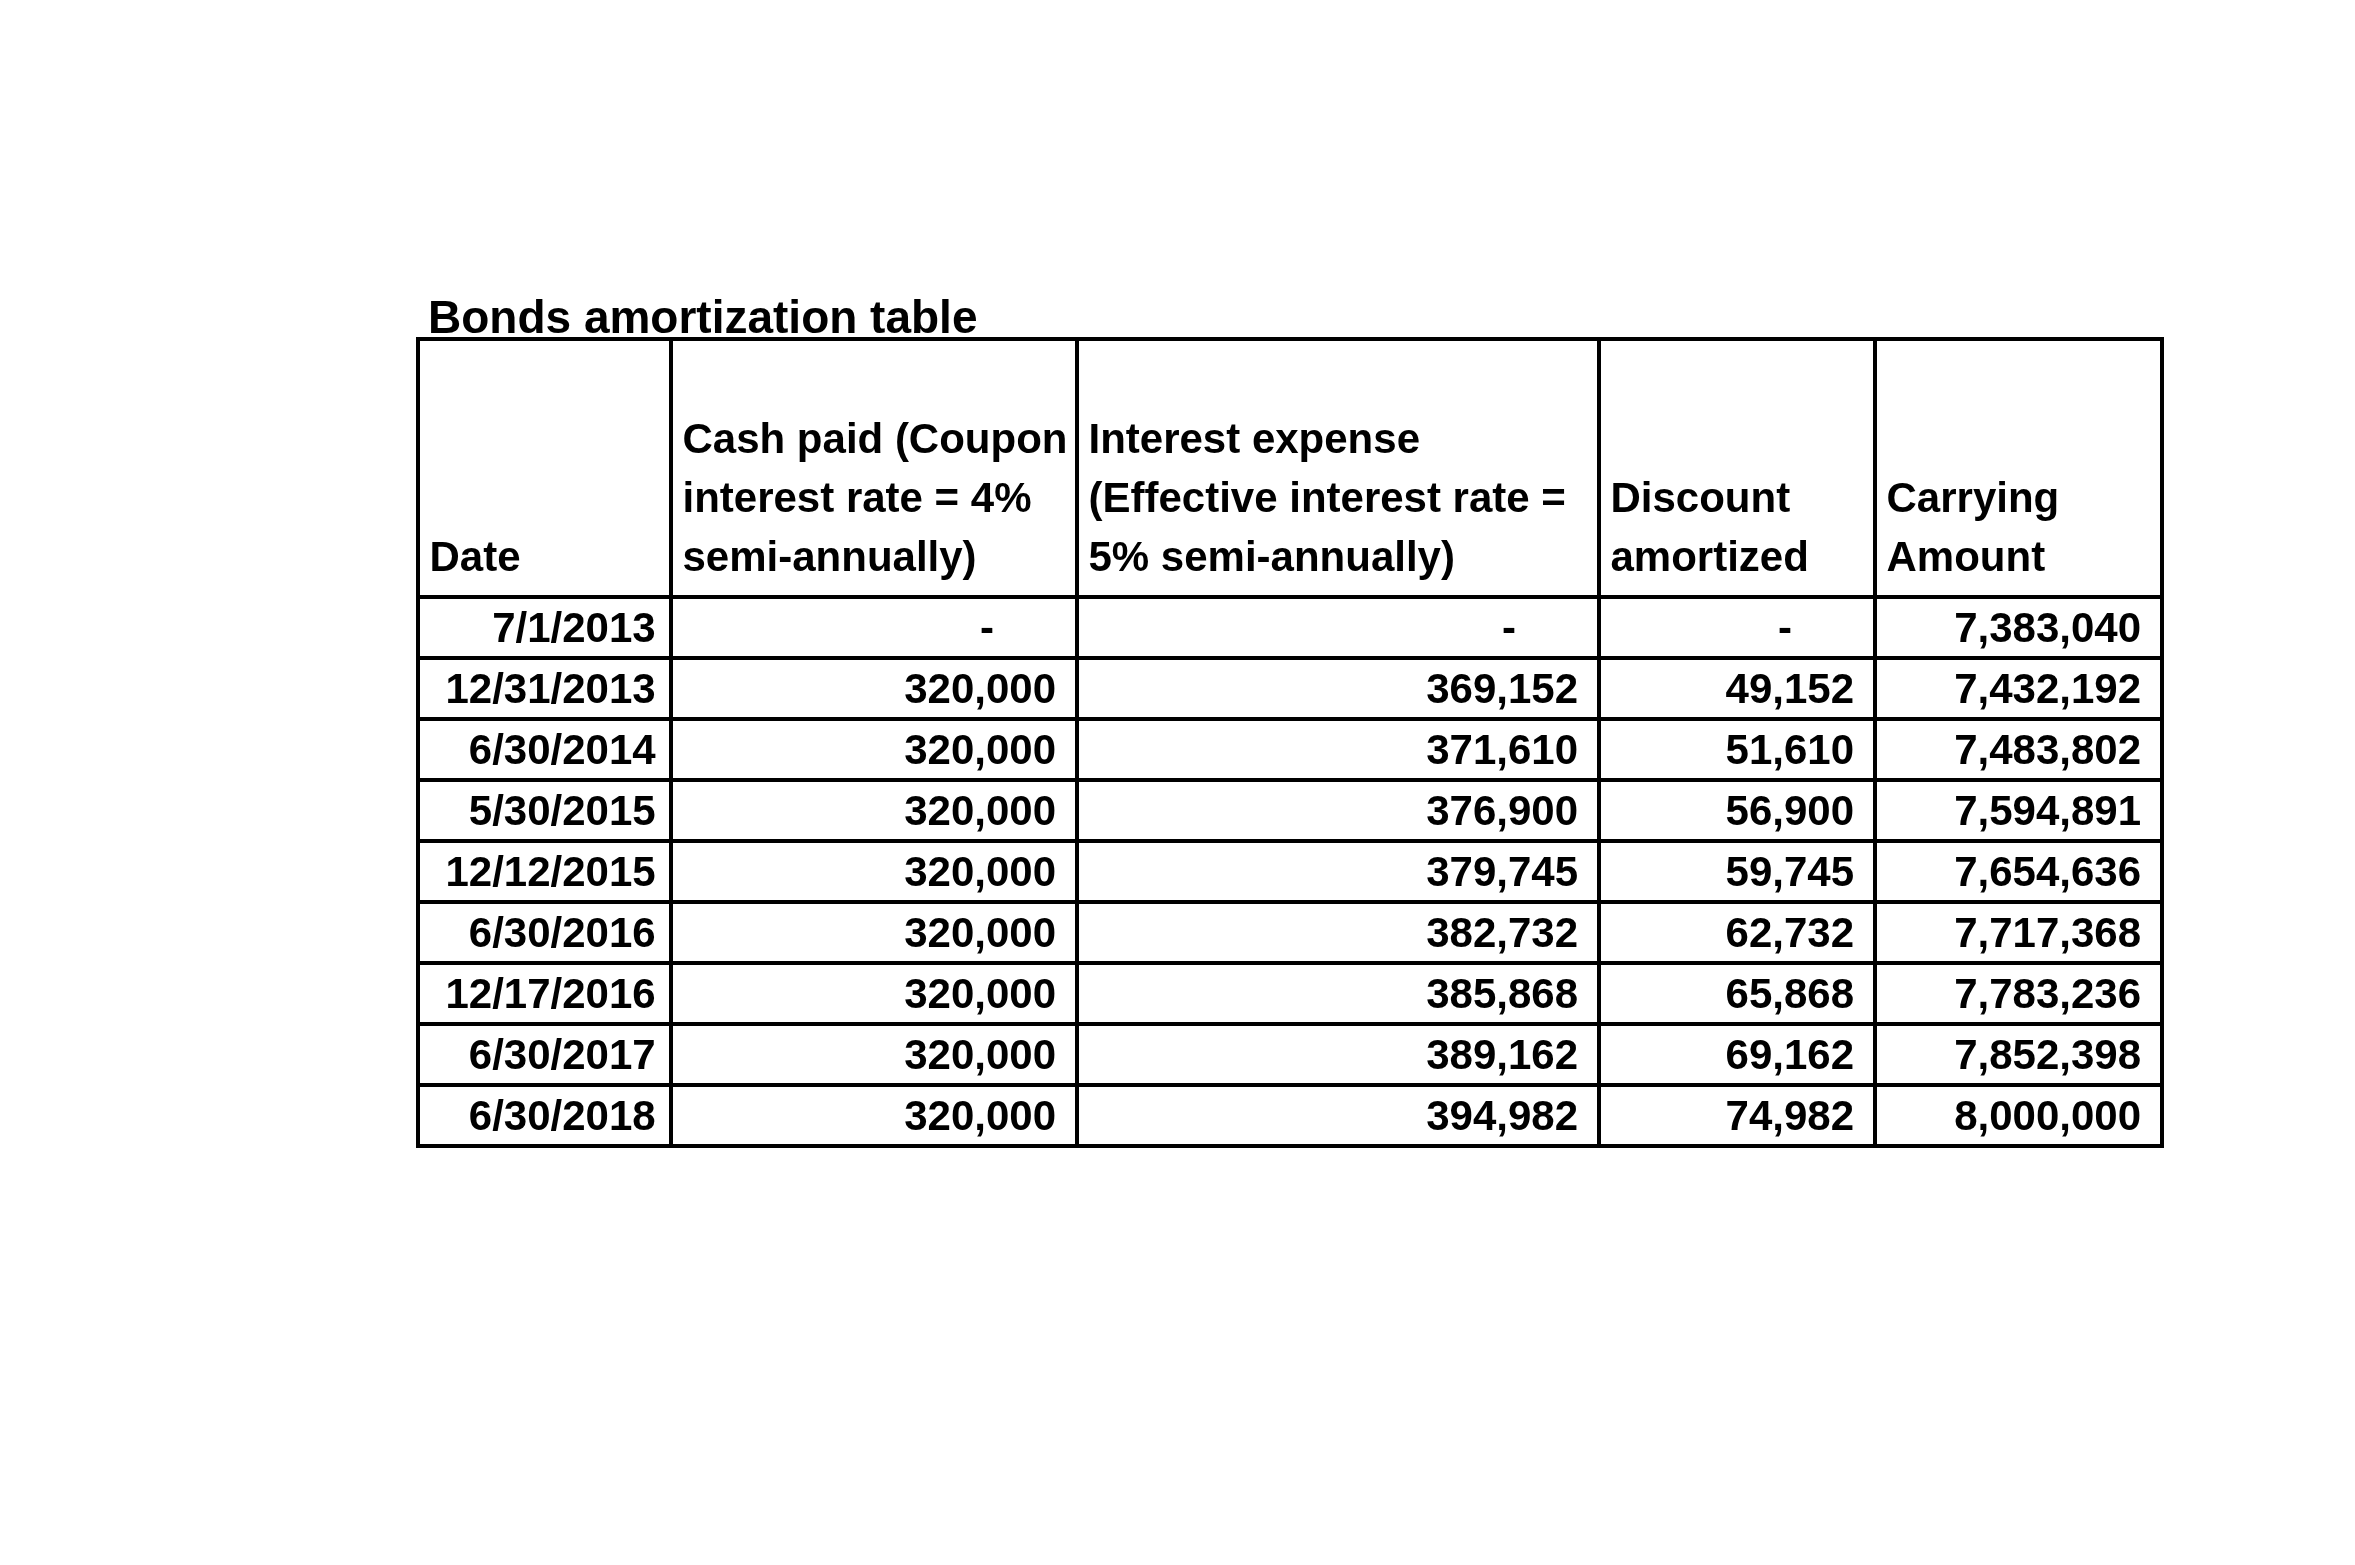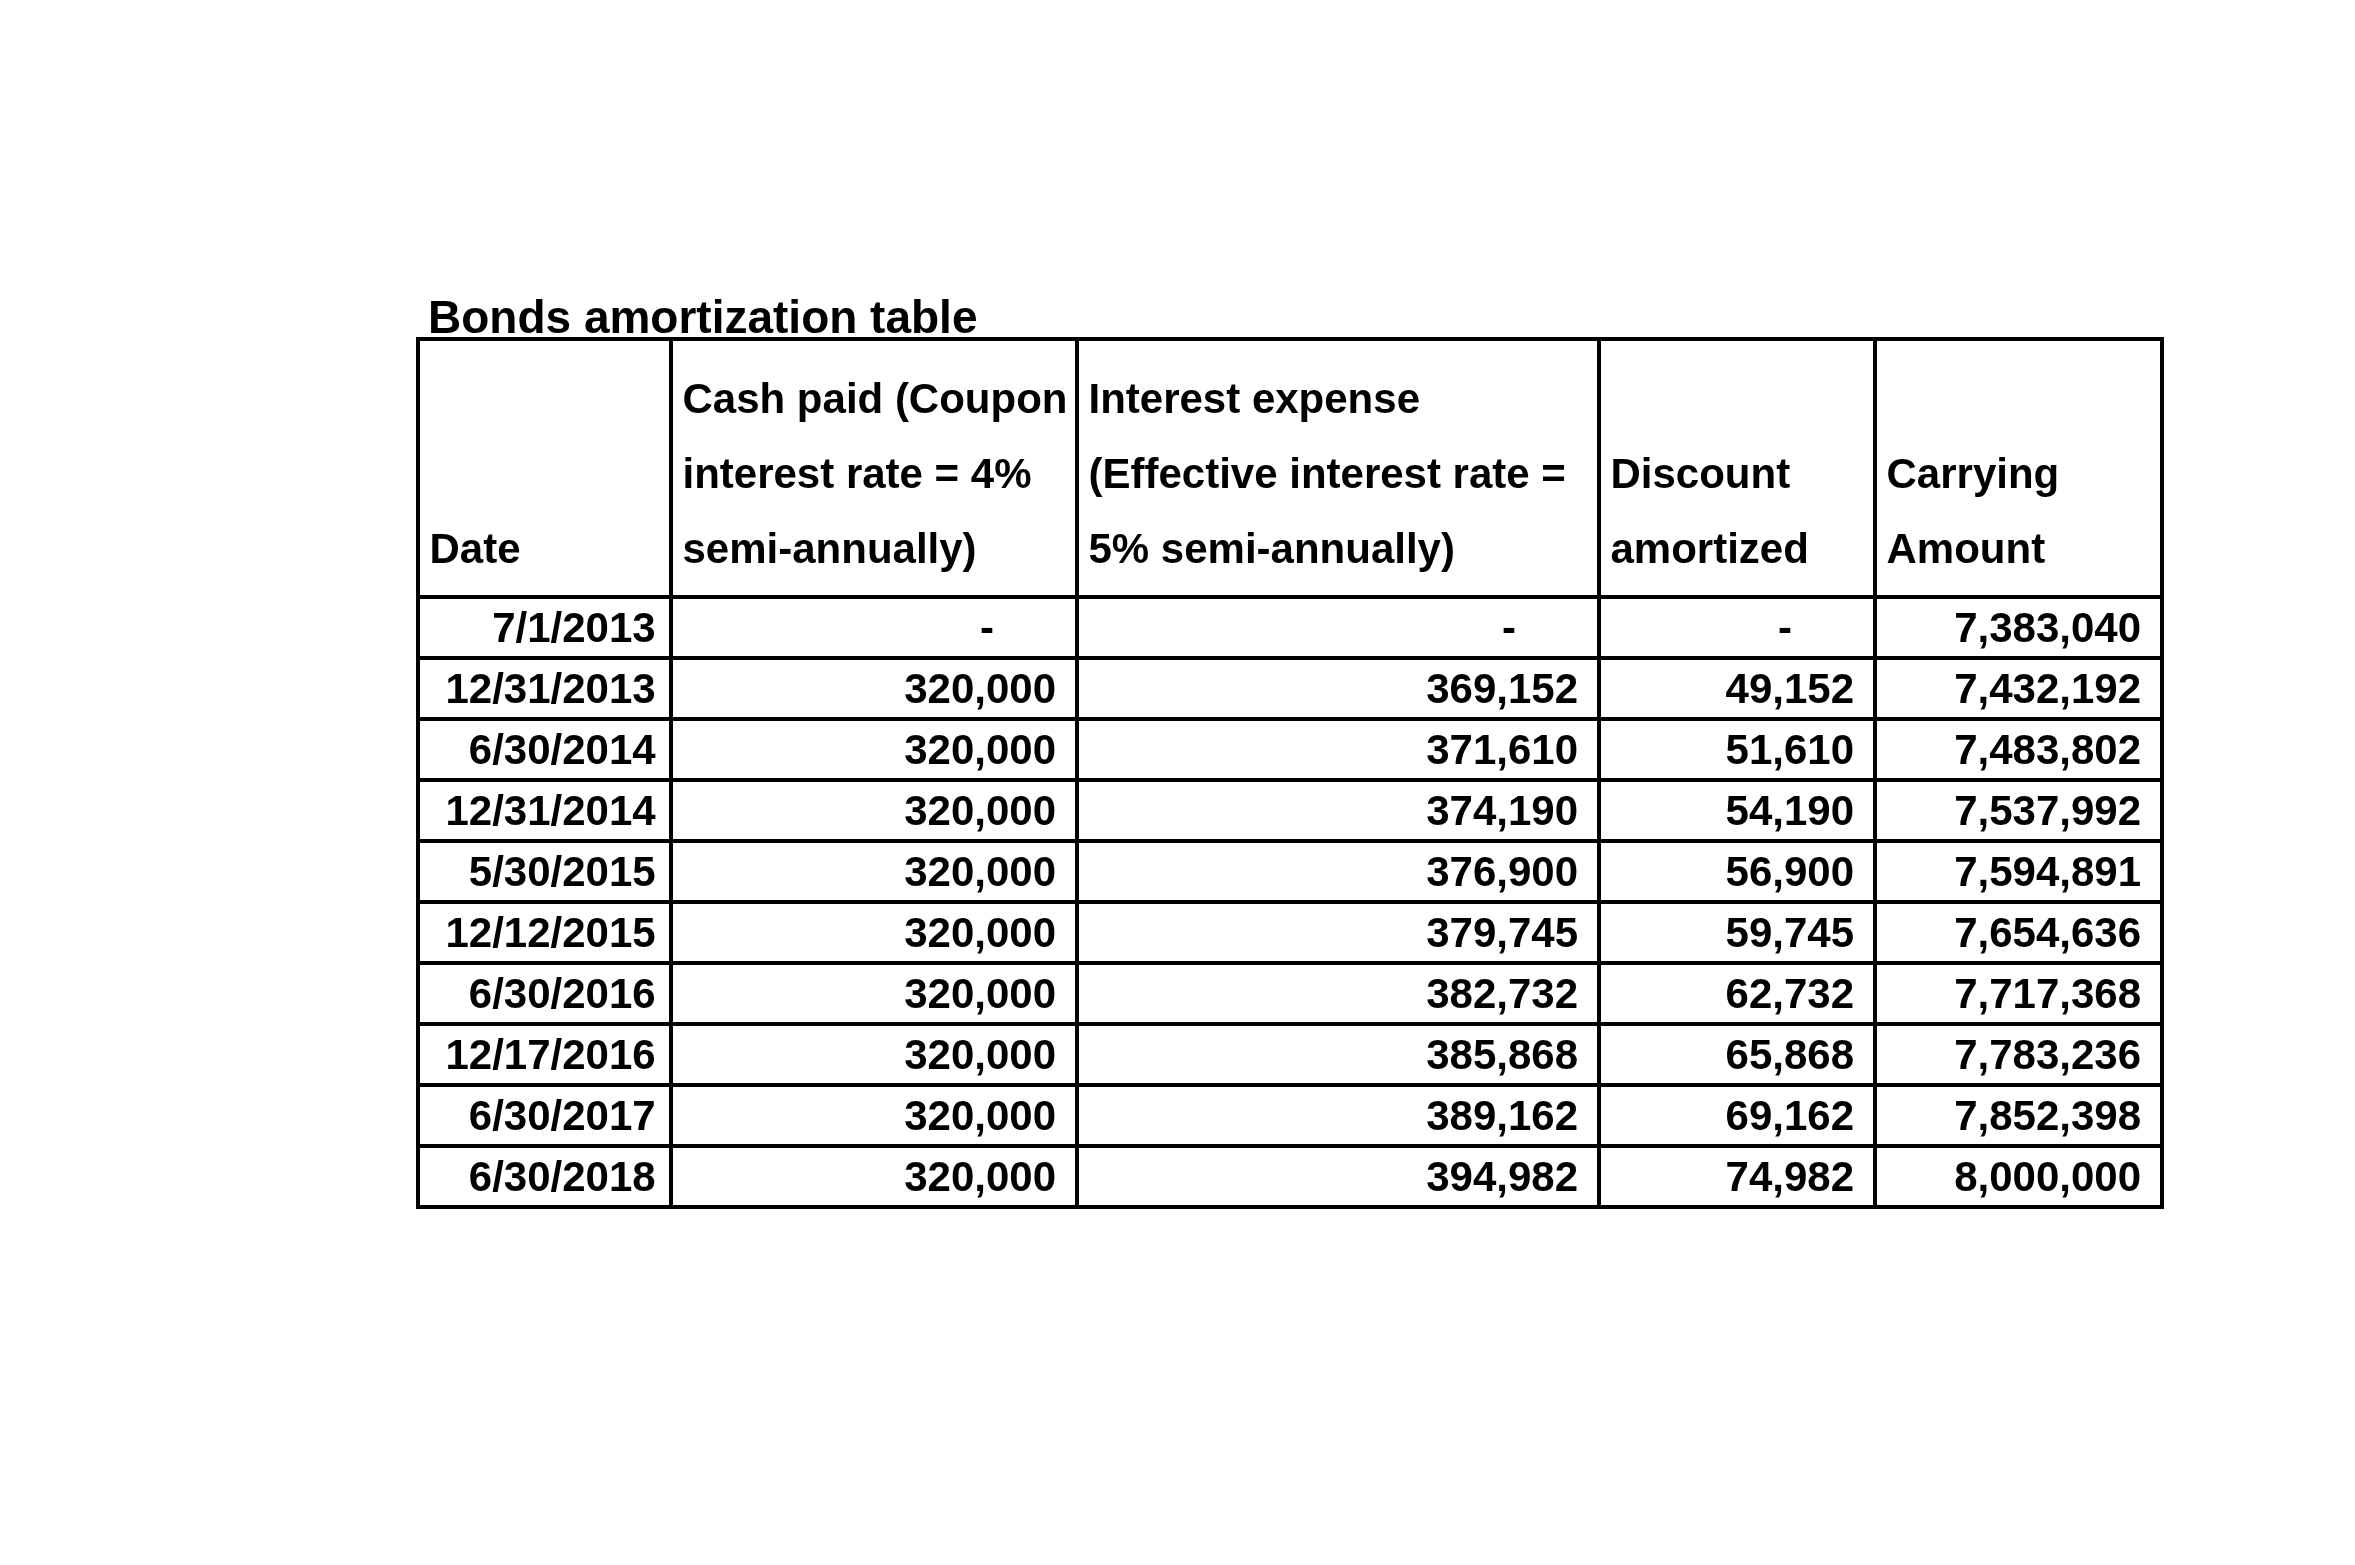--- a/index.html
+++ b/index.html
@@ -40,21 +40,21 @@
   }
   tr.header-row { height: 258px; }
   tr.data-row   { height: 61px;  }
   tr.totals-row { height: 90px;  }
 
   table.amort th {
     vertical-align: bottom;
     text-align: left;
     padding: 0 5.7px 9.5px 9.5px;
     white-space: pre-line;
-    line-height: 75px;
+    line-height: 59px;
   }
   table.amort td {
     vertical-align: middle;
     text-align: right;
     padding: 0 19px 0 3.8px;
     white-space: nowrap;
   }
   table.amort td.date-cell { padding-right: 13.3px; }
   table.amort td.dash-cell { padding-right: 81px; }
   tr.totals-row td { border-bottom: 6.7px solid #000000; }
@@ -103,27 +103,20 @@
       <td>7,432,192</td>
     </tr>
     <tr class="data-row">
       <td class="date-cell">6/30/2014</td>
       <td>320,000</td>
       <td>371,610</td>
       <td>51,610</td>
       <td>7,483,802</td>
     </tr>
     <tr class="data-row">
-      <td class="date-cell">12/31/2014</td>
-      <td>320,000</td>
-      <td>374,190</td>
-      <td>54,190</td>
-      <td>7,537,992</td>
-    </tr>
-    <tr class="data-row">
       <td class="date-cell">5/30/2015</td>
       <td>320,000</td>
       <td>376,900</td>
       <td>56,900</td>
       <td>7,594,891</td>
     </tr>
     <tr class="data-row">
       <td class="date-cell">12/12/2015</td>
       <td>320,000</td>
       <td>379,745</td>

